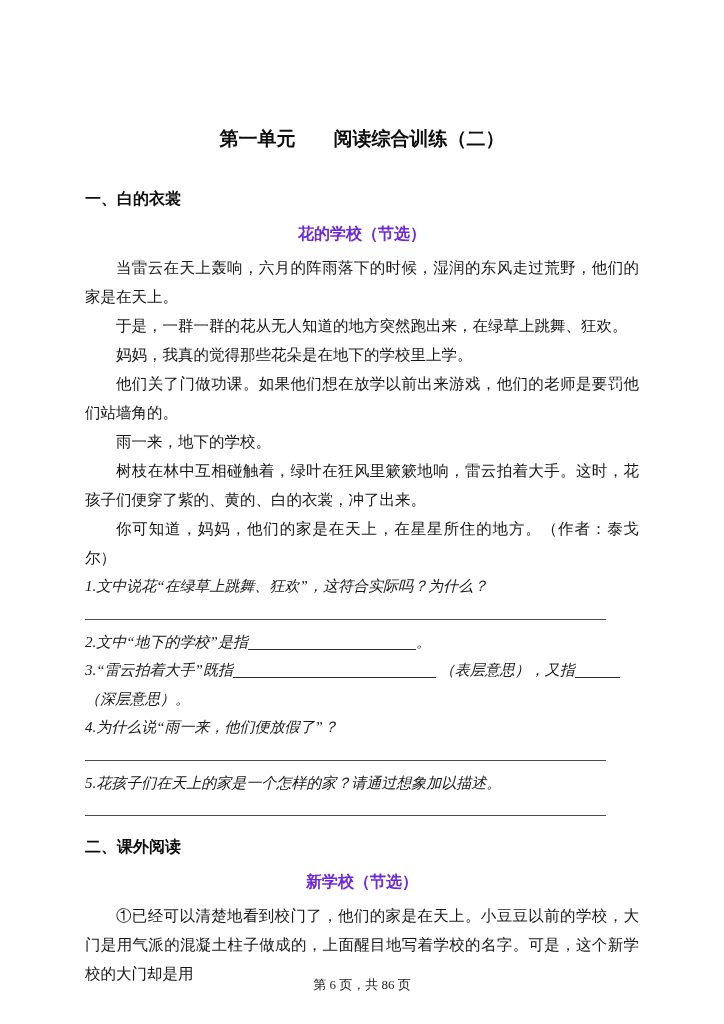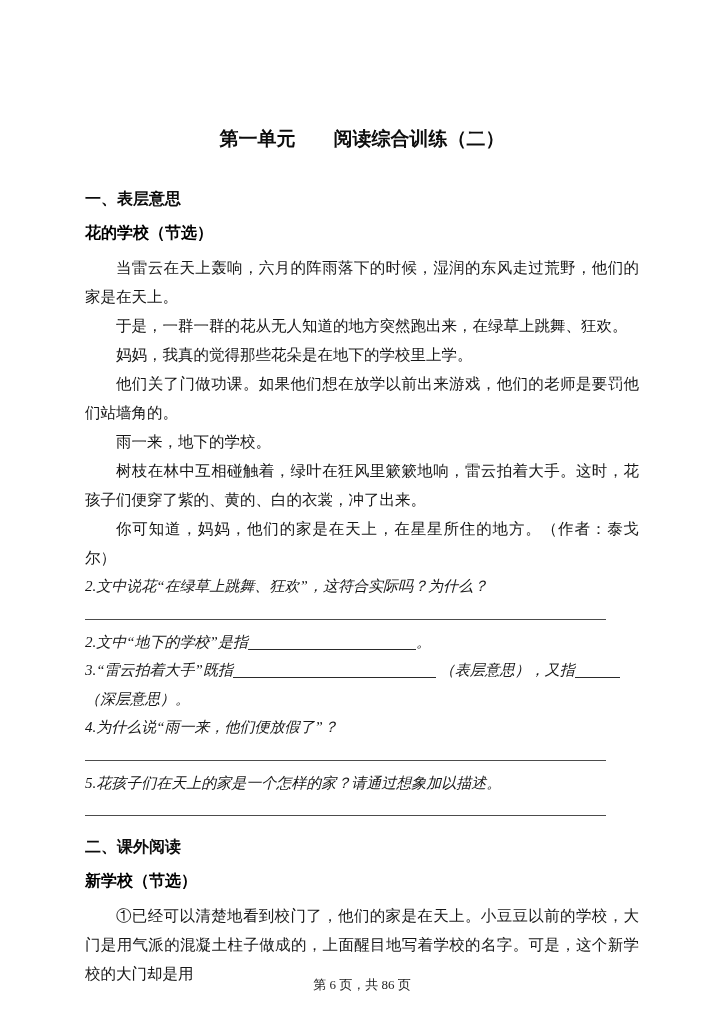--- a/index.html
+++ b/index.html
@@ -34,25 +34,26 @@
   .sec-heading {
     margin-top: 36px;
     font-family: "Liberation Sans", "DejaVu Sans", sans-serif;
     font-weight: 700;
     font-size: 16px;
     line-height: 22px;
     color: #0d0d0d;
   }
   .passage-title {
     margin-top: 13px;
-    font-family: Liberation Mono, monospace;
+    text-align: center;
+    font-family: Liberation Sans, sans-serif;
     font-weight: 700;
     font-size: 16px;
     line-height: 22px;
-    color: #000000;
+    color: #6d28d9;
   }
   .body-para {
     margin: 0;
     font-family: "Liberation Serif", "DejaVu Serif", serif;
     font-size: 15.5px;
     line-height: 29px;
     text-indent: 2em;
     text-align: justify;
   }
   .body-para.first {
@@ -103,33 +104,33 @@
 <body>
 
 <div class="page">
   <div class="content">
 
     <div class="doc-title">
       <span>第一单元</span>
       <span>阅读综合训练（二）</span>
     </div>
 
-    <div class="sec-heading">一、表层意思</div>
+    <div class="sec-heading">一、白的衣裳</div>
 
     <div class="passage-title">花的学校（节选）</div>
 
     <p class="body-para first">当雷云在天上轰响，六月的阵雨落下的时候，湿润的东风走过荒野，他们的家是在天上。</p>
     <p class="body-para">于是，一群一群的花从无人知道的地方突然跑出来，在绿草上跳舞、狂欢。</p>
     <p class="body-para">妈妈，我真的觉得那些花朵是在地下的学校里上学。</p>
     <p class="body-para">他们关了门做功课。如果他们想在放学以前出来游戏，他们的老师是要罚他们站墙角的。</p>
     <p class="body-para">雨一来，地下的学校。</p>
     <p class="body-para">树枝在林中互相碰触着，绿叶在狂风里簌簌地响，雷云拍着大手。这时，花孩子们便穿了紫的、黄的、白的衣裳，冲了出来。</p>
     <p class="body-para">你可知道，妈妈，他们的家是在天上，在星星所住的地方。（作者：泰戈尔）</p>
 
-    <div class="question">2.文中说花“在绿草上跳舞、狂欢”，这符合实际吗？为什么？</div>
+    <div class="question">1.文中说花“在绿草上跳舞、狂欢”，这符合实际吗？为什么？</div>
 
     <div class="rule-row">
       <div class="rule"></div>
     </div>
 
     <div class="question"><span>2.文中“地下的学校”是指</span><span class="blank w-mid"></span><span>。</span></div>
 
     <div class="question"><span>3.“雷云拍着大手”既指</span><span class="blank w-long"></span><span> （表层意思），又指</span><span class="blank w-short"></span></div>
 
     <div class="question">（深层意思）。</div>

